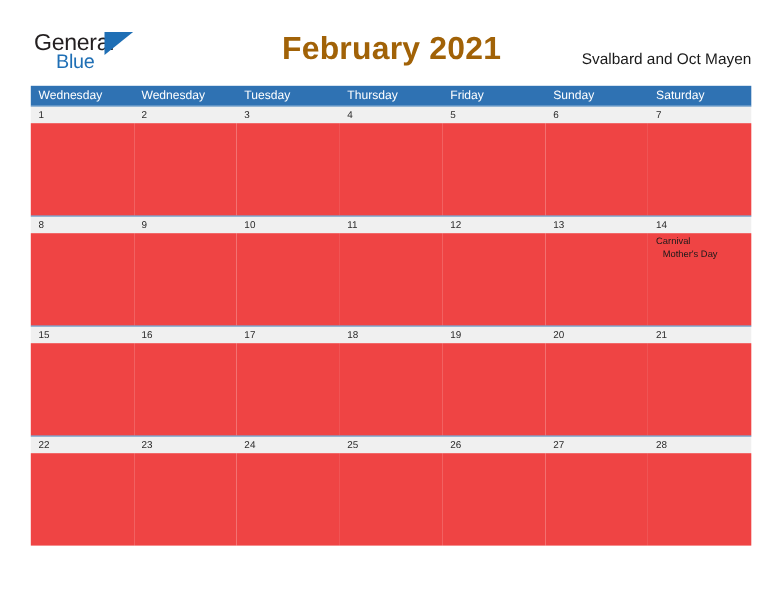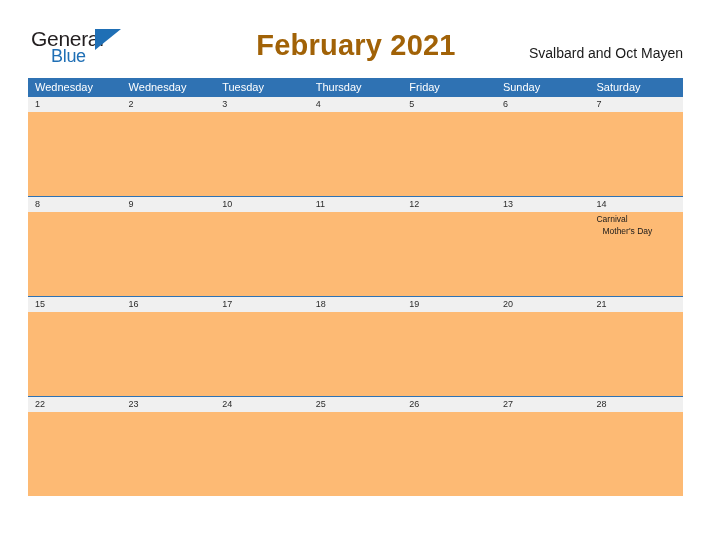--- a/index.html
+++ b/index.html
@@ -145,21 +145,21 @@
   .week .event-band {
     display: flex;
     background: #ffffff;
     height: 84px;
   }
   .event-cell {
     flex: 1 1 0;
     min-width: 0;
     box-sizing: border-box;
     padding: 2px 4px 0 7px;
-    background: #fdba74;
+    background: #ef4444;
   }
   .event {
     font-size: 8.5px;
     line-height: 11.5px;
     color: #1a1a1a;
     font-family: "Liberation Sans", sans-serif;
     white-space: nowrap;
     overflow: hidden;
   }
   .event.indent {

